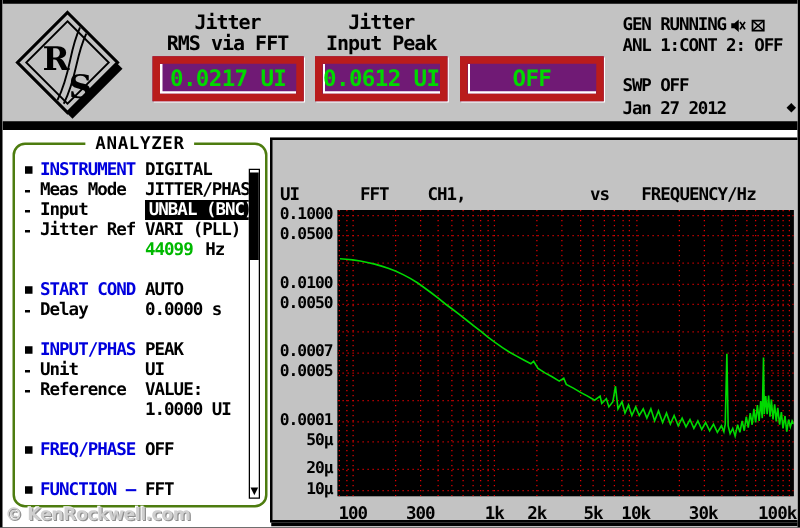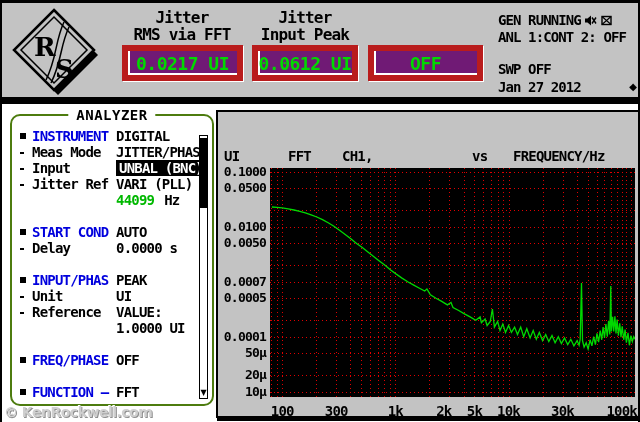--- a/index.html
+++ b/index.html
@@ -253,21 +253,21 @@
         <line x1="352.5" y1="0" x2="352.5" y2="229" stroke="#e00000" stroke-width="1" stroke-dasharray="1 3"></line>
         <line x1="356.5" y1="0" x2="356.5" y2="229" stroke="#e00000" stroke-width="1" stroke-dasharray="1 3"></line>
         <line x1="361.5" y1="0" x2="361.5" y2="229" stroke="#e00000" stroke-width="1" stroke-dasharray="1 3"></line>
         <line x1="365.5" y1="0" x2="365.5" y2="229" stroke="#e00000" stroke-width="1" stroke-dasharray="1 3"></line>
         <polyline points="1.9,39.0 7.0,39.4 12.2,39.9 18.2,40.8 24.0,42.0 29.8,43.3 35.3,44.9 41.1,46.8 46.8,49.0 52.5,51.7 58.2,54.7 63.9,58.2 69.5,62.2 75.2,66.4 80.8,70.7 86.6,75.4 92.3,79.6 97.9,83.9 103.6,88.4 109.3,92.9 115.0,97.3 120.6,101.9 126.3,106.1 132.0,110.1 137.7,113.8 143.3,116.9 149.0,120.0 154.7,123.0 156.9,121.0 160.4,126.8 166.0,130.3 171.7,133.4 177.4,136.9 181.0,134.5 183.0,139.5 188.7,142.5 194.4,145.9 200.1,148.9 205.7,152.2 210.1,148.9 211.4,154.7 215.1,151.0 217.1,157.5 220.3,153.4 222.4,141.0 224.4,159.1 227.6,153.4 230.0,162.5 232.8,156.1 235.5,164.4 238.6,157.5 241.4,164.4 244.6,159.1 247.5,166.5 250.7,159.1 253.7,168.7 256.8,160.7 260.1,170.0 263.2,162.5 266.3,171.3 269.3,164.4 272.6,172.6 275.7,166.5 278.8,173.5 282.0,167.6 285.1,174.7 288.3,168.7 291.4,175.6 294.5,170.0 297.7,176.6 300.8,171.3 303.9,177.9 307.1,172.6 309.1,177.3 310.2,171.3 311.5,115.0 312.5,172.6 314.1,179.0 316.2,174.7 318.1,180.9 320.1,171.8 321.9,177.9 323.7,168.7 325.4,176.6 327.0,165.4 328.6,174.1 330.2,162.5 331.7,171.8 333.1,159.1 334.5,170.0 335.9,156.1 337.3,168.7 338.6,152.8 339.8,166.5 340.8,118.0 341.4,163.4 342.6,148.9 343.7,163.4 344.9,148.4 346.0,165.4 347.1,151.6 348.4,167.6 349.7,155.4 351.0,169.2 352.2,158.3 353.7,171.8 355.1,161.6 356.4,174.7 358.0,164.8 359.4,177.3 360.9,167.6 362.3,173.5 363.7,168.7 365.0,171.3" fill="none" stroke="#00d900" stroke-width="1.3"></polyline>
       </svg>
     <div id="xticks">
         <div class="xtick" style="left: 42.2119px;">100</div>
         <div class="xtick" style="left: 96.2087px;">300</div>
         <div class="xtick" style="left: 155.384px;">1k</div>
-        <div class="xtick" style="left: 189.452px; text-align: right;">2k</div>
+        <div class="xtick" style="left: 189.452px;">2k</div>
         <div class="xtick" style="left: 234.488px;">5k</div>
         <div class="xtick" style="left: 268.556px;">10k</div>
         <div class="xtick" style="left: 322.553px;">30k</div>
         <div class="xtick" style="left: 381.728px;">100k</div>
       </div>
   </div>
 
   <div id="watermark">© KenRockwell.com</div>
 </div>
 

